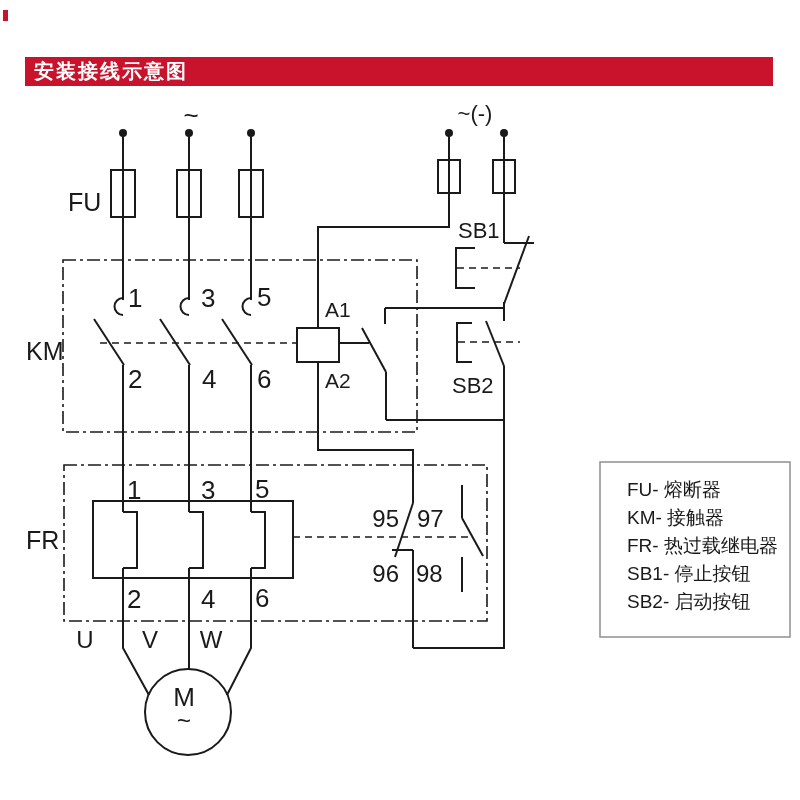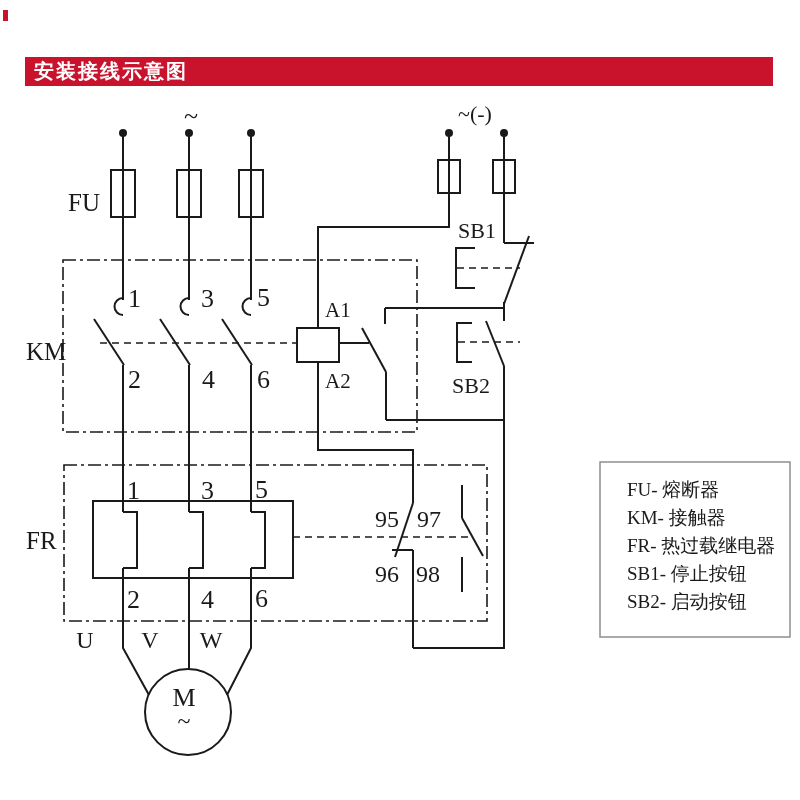--- a/index.html
+++ b/index.html
@@ -1,18 +1,18 @@
 <!DOCTYPE html>
 <html><head>
 <meta charset="utf-8">
 <style>
   html,body{margin:0;padding:0;background:#fff;}
   .stage{
     position:relative;width:800px;height:800px;background:#ffffff;
-    font-family:Liberation Serif, serif;
+    font-family:Liberation Sans, sans-serif;
     outline:1px solid #ececec;overflow:hidden;
   }
   .corner-marker{position:absolute;left:3px;top:10px;width:5px;height:11px;background:#c9132d;}
   .title-bar{
     position:absolute;left:25px;top:57px;width:748px;height:29px;background:#c9132d;
     color:#ffffff;font-size:20px;font-weight:bold;line-height:29px;
     padding-left:9px;box-sizing:border-box;letter-spacing:2px;
   }
   svg{position:absolute;left:0;top:0;}
   .wire{stroke:#1a1a1a;stroke-width:2;fill:none;}

